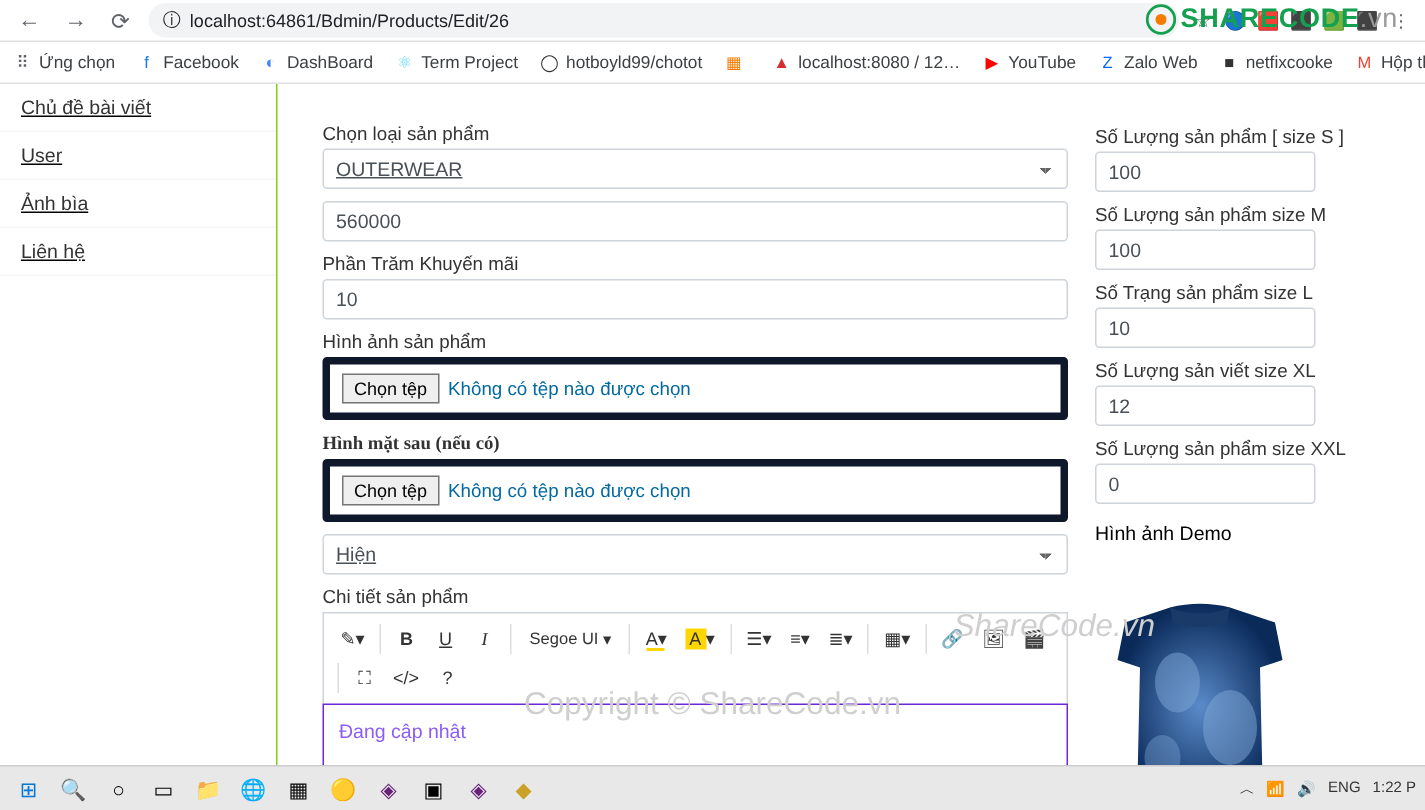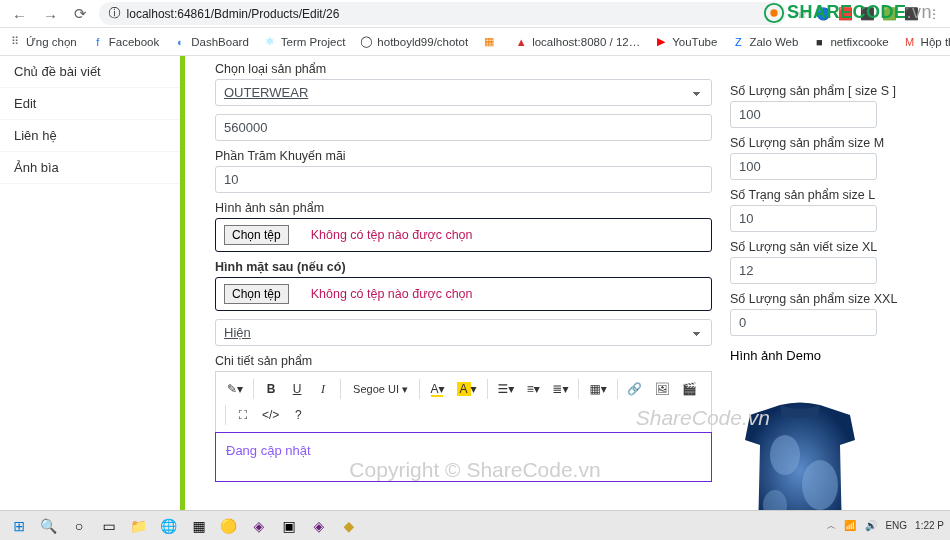--- a/index.html
+++ b/index.html
@@ -17,32 +17,32 @@
 .bookmarks .bm { display:flex; align-items:center; gap:4px; cursor:pointer; white-space:nowrap; }
 .bookmarks .bm-ico { width:14px; height:14px; display:inline-flex; align-items:center; justify-content:center; font-size:11px; }
 
 
 .logo-wm { position:absolute; top:2px; right:18px; font-size:18px; font-weight:700; color:#13a04f; letter-spacing:.5px; z-index:50; }
 .logo-wm svg { vertical-align:middle; margin-right:2px; }
 .logo-wm i { color:#999; font-style:normal; font-weight:400; }
 
 
 .page { display:flex; height:calc(540px - 56px - 30px); }
-.sidebar { width:185px; background:#fff; border-right:5px solid #84cc16; }
+.sidebar { width:185px; background:#fff; border-right:1px solid #84cc16;text-decoration:underline; }
 .sidebar .item { padding:8px 14px; font-size:13px; color:#333; cursor:pointer; border-bottom:1px solid #f5f5f5; }
 
-.main { flex:1; padding:6px 18px 4px 30px; font-size:13px; color:#333; overflow:hidden; }
+.main { flex:1; padding:6px 18px 4px 30px; font-size:13px; color:#333; overflow:hidden;margin-top:20px; }
 .form-row { margin-bottom:8px; }
 .form-row label { display:block; font-size:12.5px; color:#333; margin-bottom:3px; }
-.form-row label.bold { font-weight:700; }
+.form-row label.bold { font-weight:700;font-family:Liberation Serif, serif; }
 .ctrl { width:100%; border:1px solid #ced4da; border-radius:3px; padding:5px 8px; font-size:13px; color:#495057; background:#fff; }
 select.ctrl { appearance:none; padding-right:24px; background-image:linear-gradient(45deg,transparent 50%,#666 50%),linear-gradient(135deg,#666 50%,transparent 50%); background-position:calc(100% - 14px) 12px,calc(100% - 10px) 12px; background-size:4px 4px,4px 4px; background-repeat:no-repeat;text-decoration:underline; }
-.file-row { border:1px solid #0f172a; border-radius:3px; padding:6px 8px; display:flex; align-items:center; gap:22px; }
+.file-row { border:5px solid #0f172a; border-radius:3px; padding:6px 8px; display:flex; align-items:center; gap:6px; }
 .file-btn { border:1px solid #767676; background:#efefef; padding:2px 7px; font-size:12px; cursor:pointer; }
-.file-txt { font-size:12.5px; color:#be185d; }
+.file-txt { font-size:12.5px; color:#0369a1; }
 
 .rte-bar { border:1px solid #ced4da; border-bottom:none; padding:5px 6px; display:flex; align-items:center; gap:2px; flex-wrap:wrap; }
 .rte-btn { min-width:24px; height:24px; border:1px solid transparent; background:#fff; display:inline-flex; align-items:center; justify-content:center; font-size:12px; cursor:pointer; padding:0 4px; border-radius:2px; }
 .rte-sep { width:1px; height:20px; background:#ddd; margin:0 3px; }
 .rte-font { font-size:11px; padding:0 6px; display:flex; align-items:center; gap:3px; }
 .rte-color { position:relative; }
 .rte-color .bar { position:absolute; bottom:3px; left:5px; width:12px; height:2px; }
 .rte-body { border:1px solid #6d28d9; padding:10px; min-height:50px; font-size:13px; color:#8b5cf6; }
 
 .rside { width:220px; padding:6px 20px 0 0; font-size:13px; }
@@ -132,23 +132,23 @@
 <div class="logo-wm">
   <svg width="22" height="22" viewBox="0 0 24 24">
       <circle cx="12" cy="12" r="10" fill="none" stroke="#13a04f" stroke-width="2"></circle>
       <circle cx="12" cy="12" r="4" fill="#f57c00"></circle>
     </svg><span>SHARECODE</span><i>.vn</i>
 </div>
 
 <div class="page">
   <div class="sidebar">
       <div class="item">Chủ đề bài viết</div>
-      <div class="item">Edit</div>
+      <div class="item">User</div>
+      <div class="item">Ảnh bìa</div>
       <div class="item">Liên hệ</div>
-      <div class="item">Ảnh bìa</div>
     </div>
 
   <div class="main">
     <div class="form-row">
       <label>Chọn loại sản phẩm</label>
       <select class="ctrl"><option>OUTERWEAR</option></select>
     </div>
     <div class="form-row">
       <input class="ctrl" value="560000" style="">
     </div>

